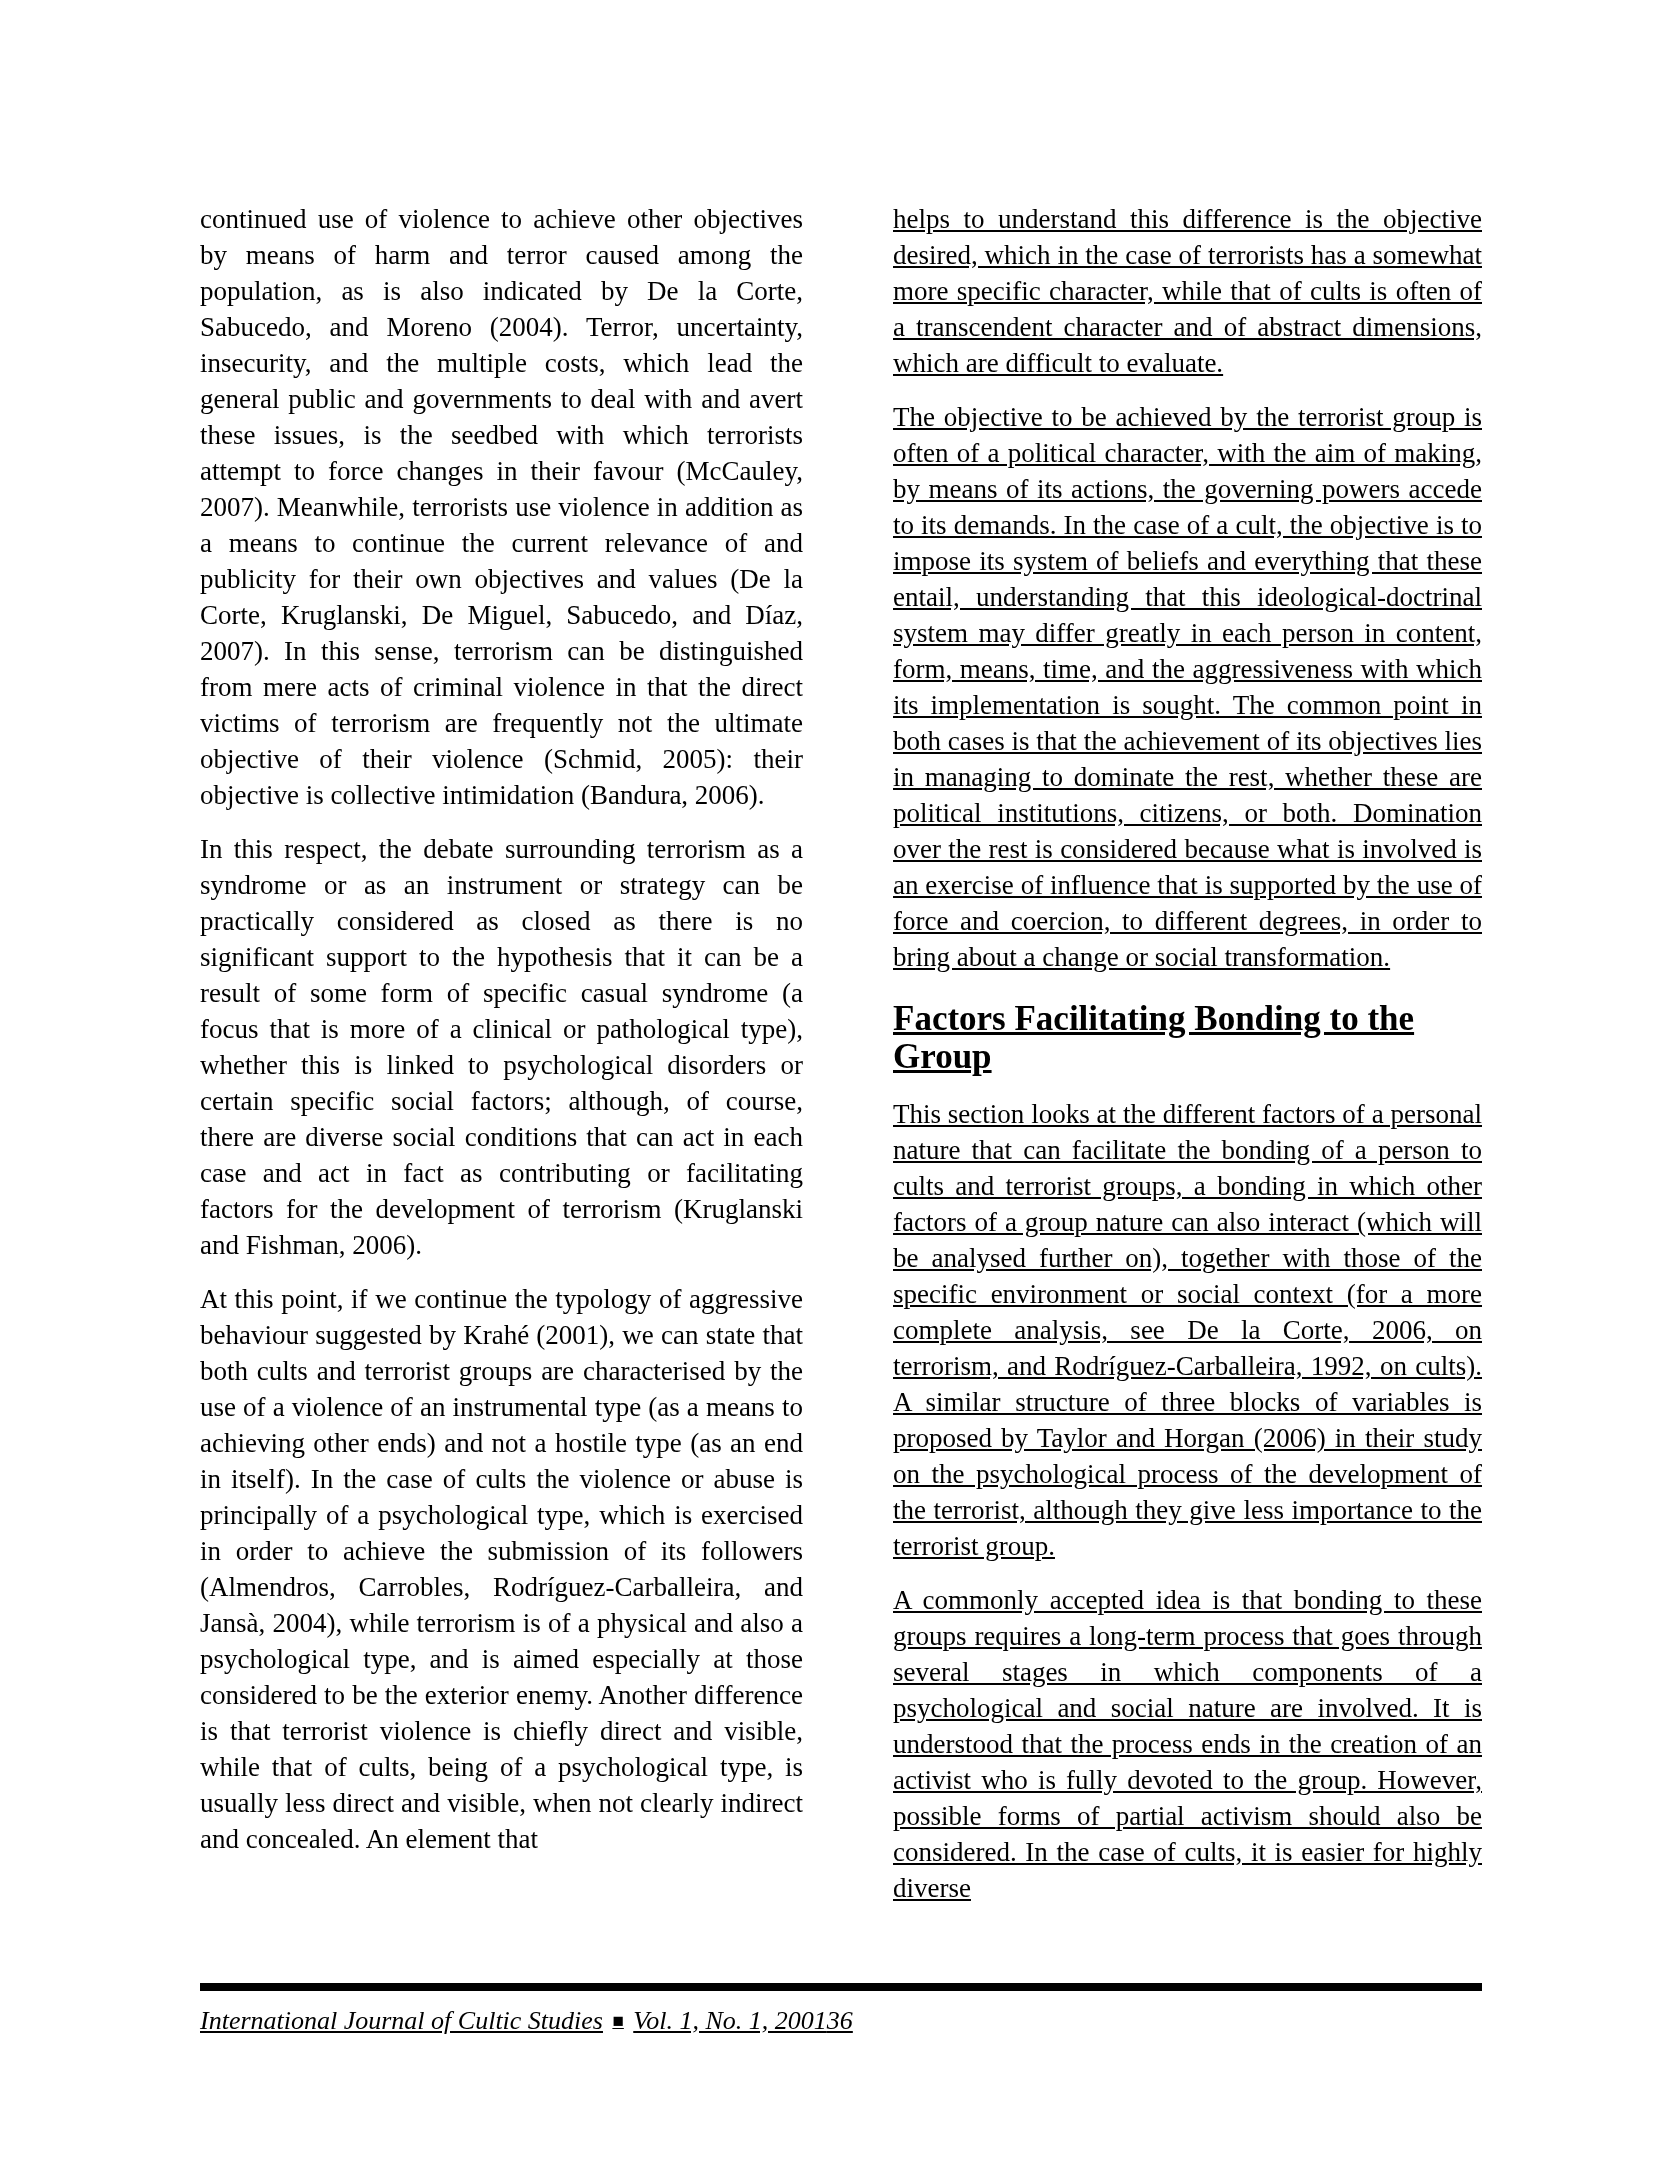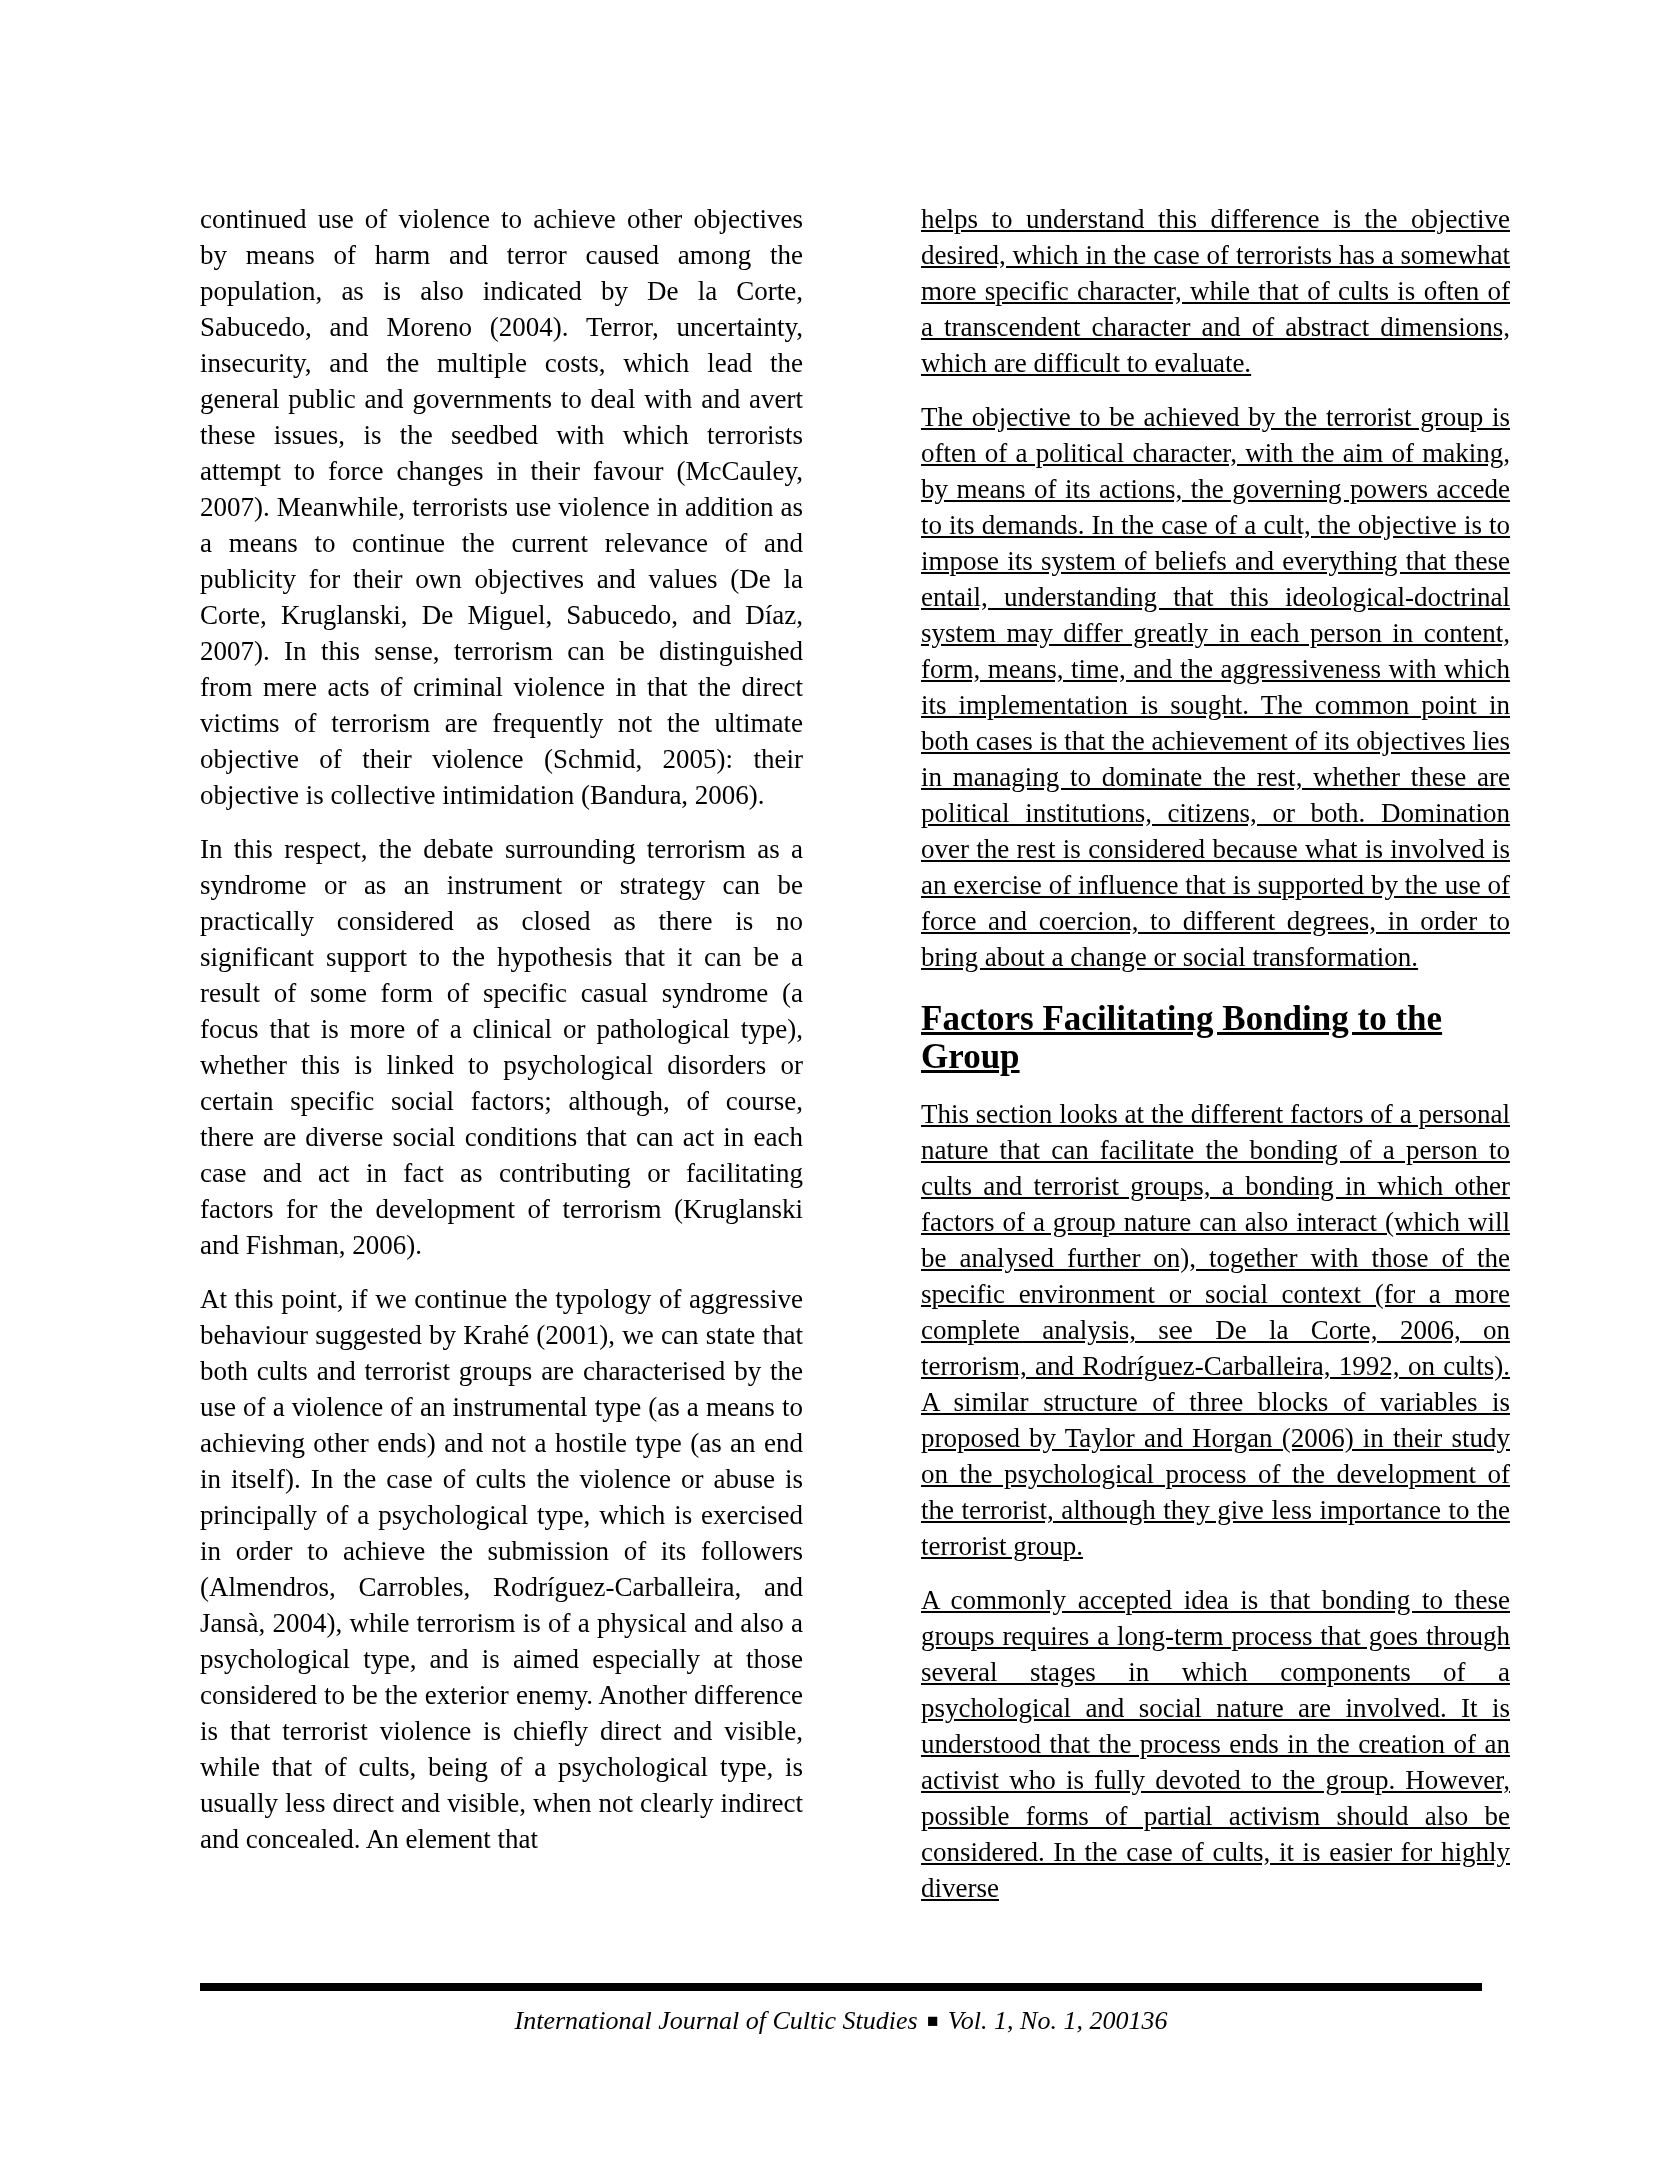--- a/index.html
+++ b/index.html
@@ -18,21 +18,21 @@
   .page {
     position: absolute;
     top: 0; left: 0;
     width: 1680px;
     height: 2174px;
     box-sizing: border-box;
     padding: 201px 198px 0 200px;
   }
   .columns {
     display: flex;
-    gap: 118px;
+    gap: 90px;
   }
   .col {
     font-size: 27px;
     line-height: 36px;
     text-align: justify;
   }
   .col-left  { width: 603px; flex: 0 0 603px; }
   .col-right { width: 589px; flex: 0 0 589px; text-decoration: underline; }
   .col p {
     margin: 0 0 18px 0;
@@ -52,25 +52,26 @@
     width: 1282px;
     height: 7.5px;
     background: #000000;
   }
   .footer {
     position: absolute;
     left: 200px;
     top: 2004px;
     width: 1282px;
     display: flex;
-    justify-content: center;
+    justify-content: flex-start;
     align-items: baseline;
     font-style: italic;
     font-size: 26px;
     line-height: 34px;
+    text-decoration: underline;
   }
   .footer-left {
     display: inline-flex;
     align-items: baseline;
     gap: 9.4px;
   }
   .square-bullet {
     font-style: normal;
     font-size: 19px;
     position: relative;

